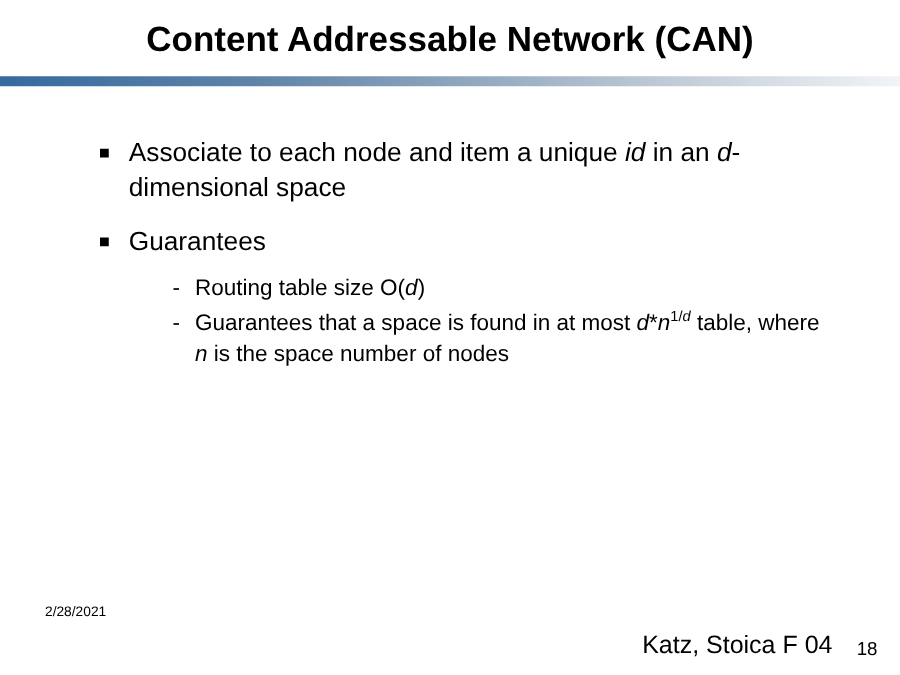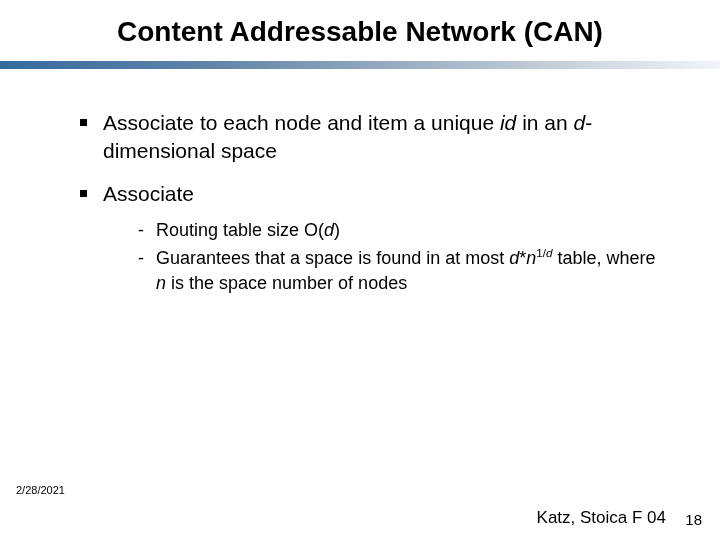--- a/index.html
+++ b/index.html
@@ -76,30 +76,30 @@
     width: 14px;
     margin-right: 4px;
   }
   .bullet-l2 .txt {
     flex: 1 1 auto;
   }
   .ital { font-style: italic; }
   .sup { font-size: 0.65em; vertical-align: super; line-height: 0; }
   .footer-date {
     position: absolute;
-    left: 16px;
+    left: 36px;
     bottom: 44px;
     font-size: 11px;
     color: #000;
   }
   .footer-credit {
     position: absolute;
     right: 54px;
     bottom: 12px;
-    font-size: 17px;
+    font-size: 20px;
     color: #000;
   }
   .footer-page {
     position: absolute;
     right: 18px;
     bottom: 12px;
     font-size: 15px;
     color: #000;
   }
 </style>
@@ -118,21 +118,21 @@
 
     <div class="bullet-l1">
       <span class="sq"></span>
       <span class="txt">
         <span>Associate to each node and item a unique </span><span class="ital">id</span><span> in an </span><span class="ital">d</span><span>-dimensional space</span>
       </span>
     </div>
 
     <div class="bullet-l1">
       <span class="sq"></span>
-      <span class="txt">Associate</span>
+      <span class="txt">Guarantees</span>
     </div>
 
     <div class="sub-wrap">
 
       <div class="bullet-l2">
         <span class="dash">-</span>
         <span class="txt">
           <span>Routing table size O(</span><span class="ital">d</span><span>)</span>
         </span>
       </div>

